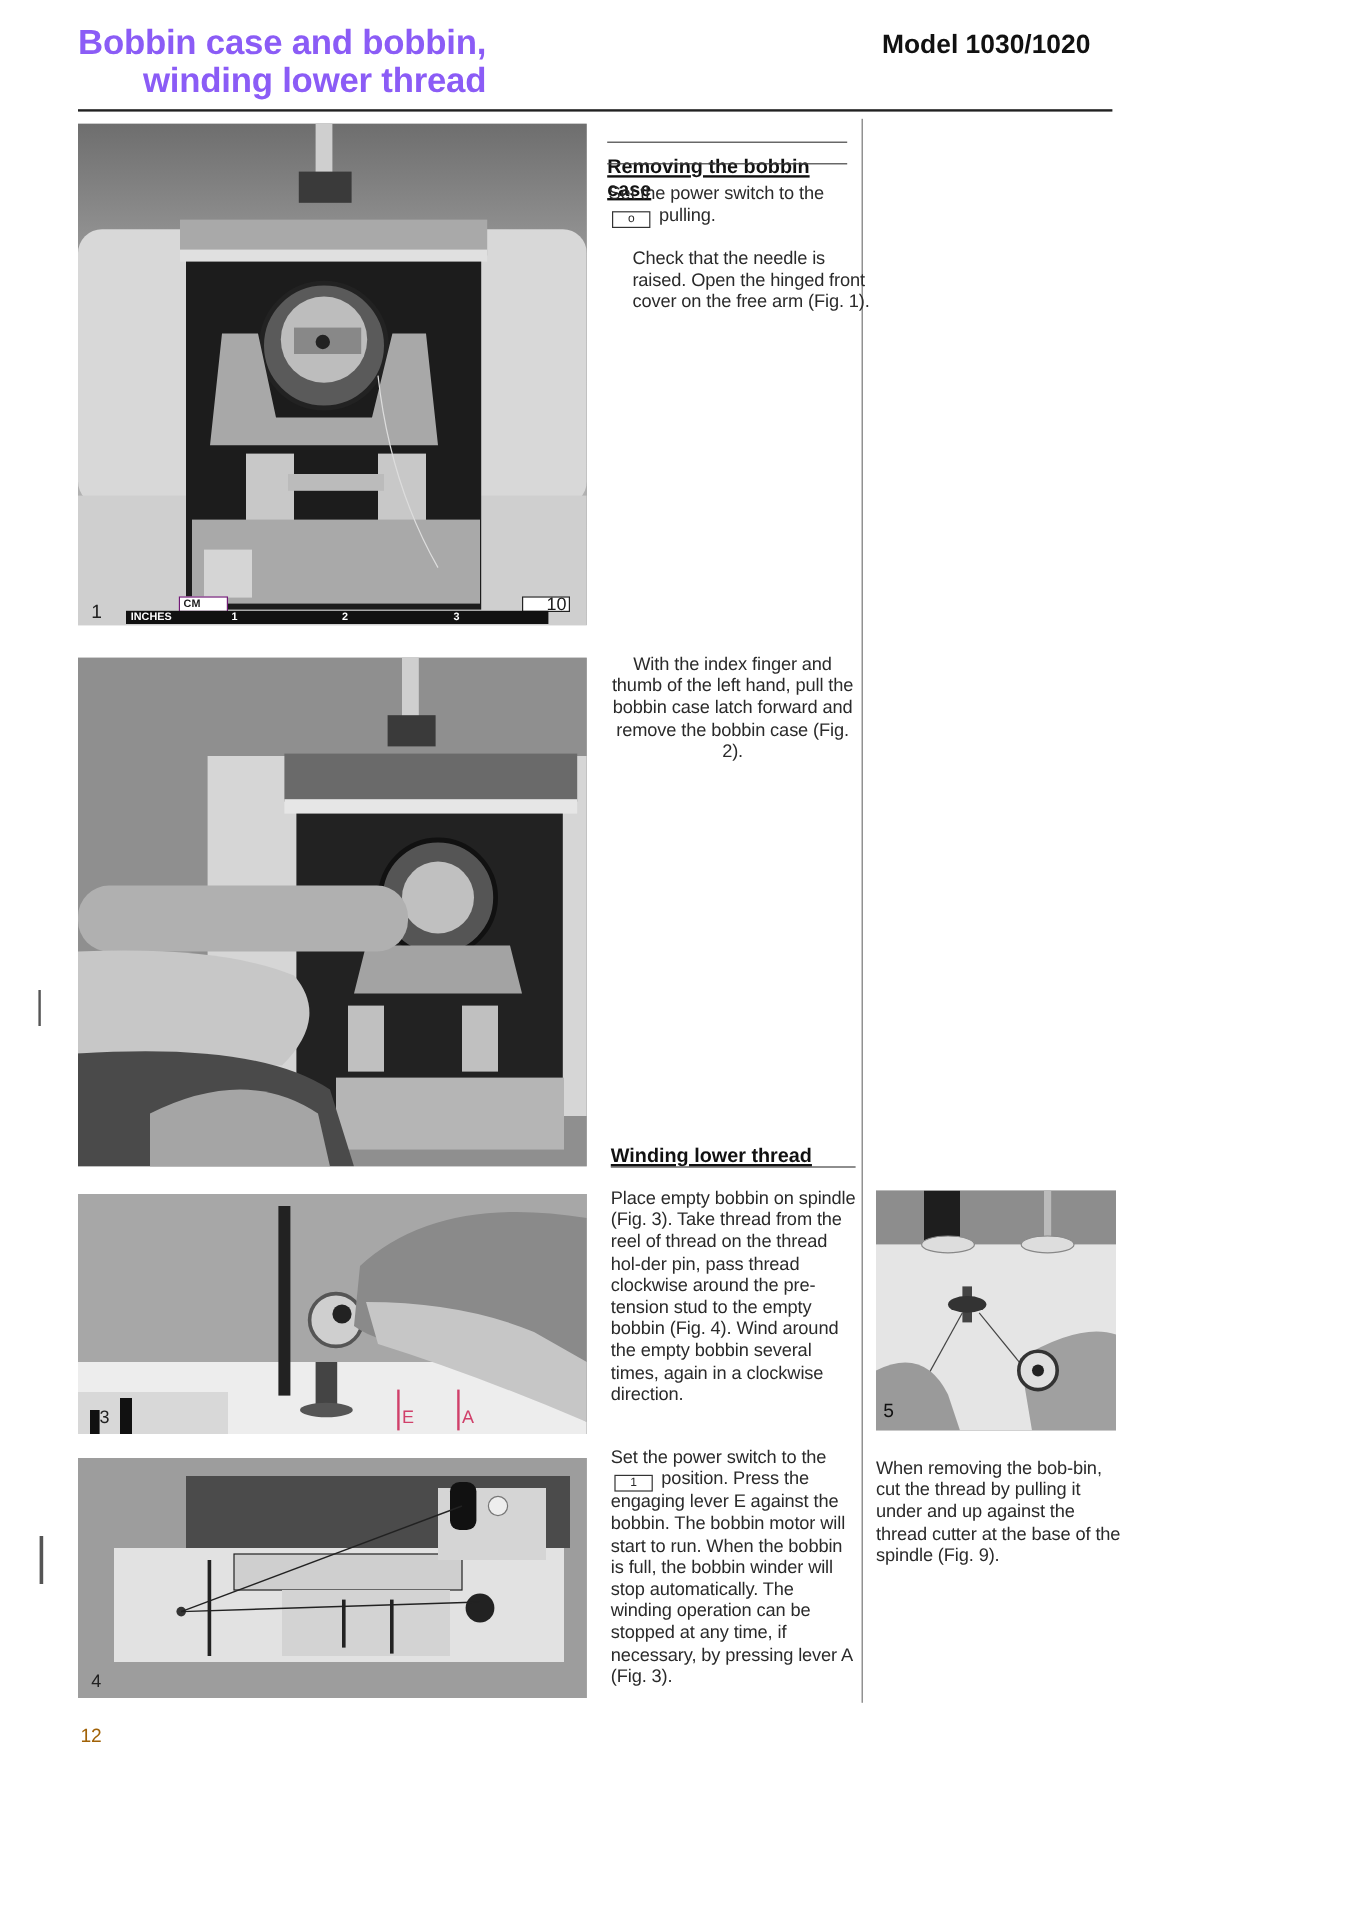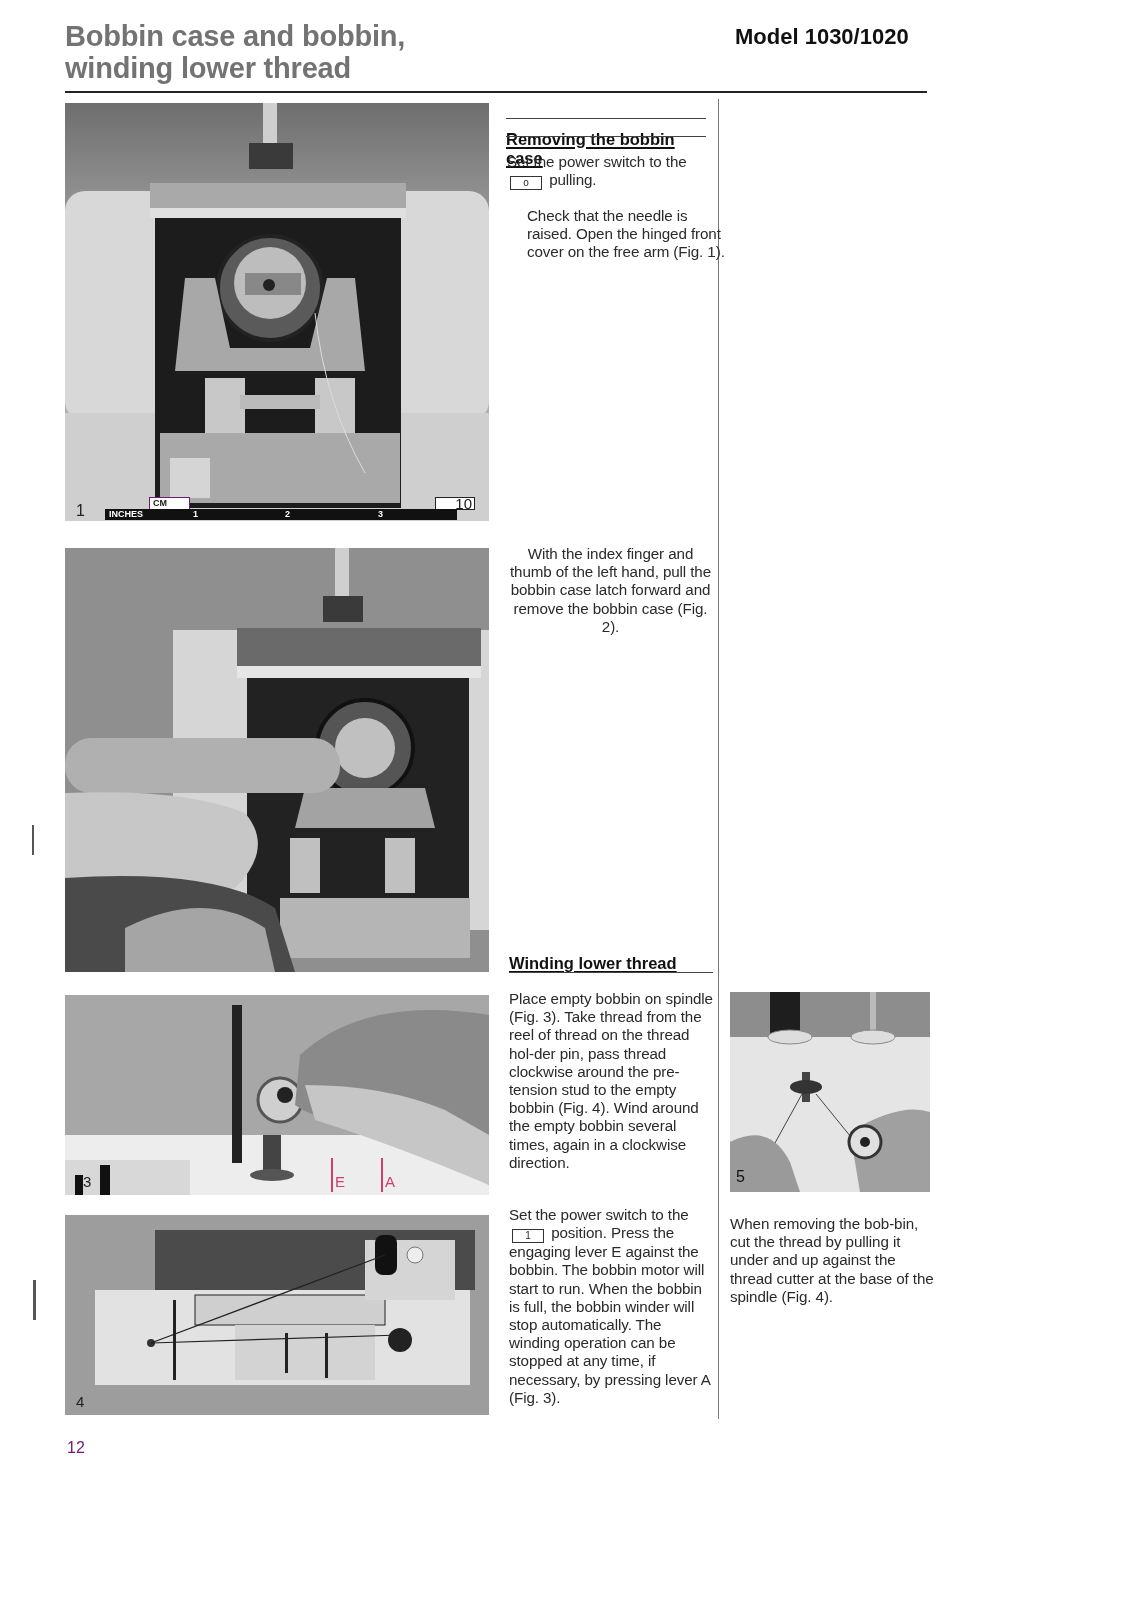--- a/index.html
+++ b/index.html
@@ -2,22 +2,23 @@
 <html><head>
 <meta charset="utf-8">
 <style>
   html, body { margin: 0; padding: 0; }
   body {
     width: 1131px; height: 1600px; background: #ffffff; position: relative; overflow: hidden;
     font-family: "Liberation Sans", "DejaVu Sans", sans-serif; color: #1a1a1a;
   }
   .abs { position: absolute; }
   .title {
-    left: 65px; top: 20px; font-size: 29px; font-weight: bold; line-height: 32px; color: #737373;
+    left: 65px; top: 20px; font-size: 29px; font-weight: bold; line-height: 32px; color: #8b5cf6;
     letter-spacing: -0.2px;
+    text-align: right;
   }
   .model { left: 735px; top: 24px; font-size: 22px; font-weight: bold; color: #111; }
   .top-rule { left: 65px; top: 91px; width: 862px; height: 2px; background: #222; }
   .col-divider { left: 718px; top: 99px; width: 1px; height: 1320px; background: #777; }
 
   .photo {
     background: #9a9a9a; overflow: hidden;
   }
   .photo svg { display: block; }
   .fig-num { font-size: 16px; color: #222; }
@@ -28,21 +29,21 @@
   }
   .heading-rule { height: 1px; background: #444; }
   .body-text {
     font-size: 15.2px; line-height: 18.2px; color: #2a2a2a; letter-spacing: -0.1px;
   }
   .body-text p { margin: 0; }
   .switch-box {
     display: inline-block; border: 1.4px solid #333; width: 30px; height: 12px; line-height: 11px;
     text-align: center; font-size: 10px; vertical-align: -1px; margin: 0 3px;
   }
-  .page-number { left: 67px; top: 1439px; font-size: 16px; color: #701a75; }
+  .page-number { left: 67px; top: 1439px; font-size: 16px; color: #a16207; }
   .scan-mark { width: 2px; background: #555; }
 </style>
 </head>
 <body>
 
 <div class="abs title">
   <div>Bobbin case and bobbin,</div>
   <div>winding lower thread</div>
 </div>
 <div class="abs model">Model 1030/1020</div>
@@ -198,15 +199,15 @@
 
 <div class="abs body-text" style="left:509px; top:990px; width:205px;">Place empty bobbin on spindle (Fig. 3). Take thread from the reel of thread on the thread hol-der pin, pass thread clockwise around the pre-tension stud to the empty bobbin (Fig. 4). Wind around the empty bobbin several times, again in a clockwise direction.</div>
 <div class="abs body-text" style="left:509px; top:1206px; width:205px;">
   <p>
     <span>Set the power switch to the</span>
     <span class="switch-box">1</span>
     <span>position. Press the engaging lever E against the bobbin. The bobbin motor will start to run. When the bobbin is full, the bobbin winder will stop automatically. The winding operation can be stopped at any time, if necessary, by pressing lever A (Fig. 3).</span>
   </p>
 </div>
 
-<div class="abs body-text" style="left:730px; top:1215px; width:205px;">When removing the bob-bin, cut the thread by pulling it under and up against the thread cutter at the base of the spindle (Fig. 4).</div>
+<div class="abs body-text" style="left:730px; top:1215px; width:205px;">When removing the bob-bin, cut the thread by pulling it under and up against the thread cutter at the base of the spindle (Fig. 9).</div>
 
 <div class="abs page-number">12</div>
 
 </body></html>

